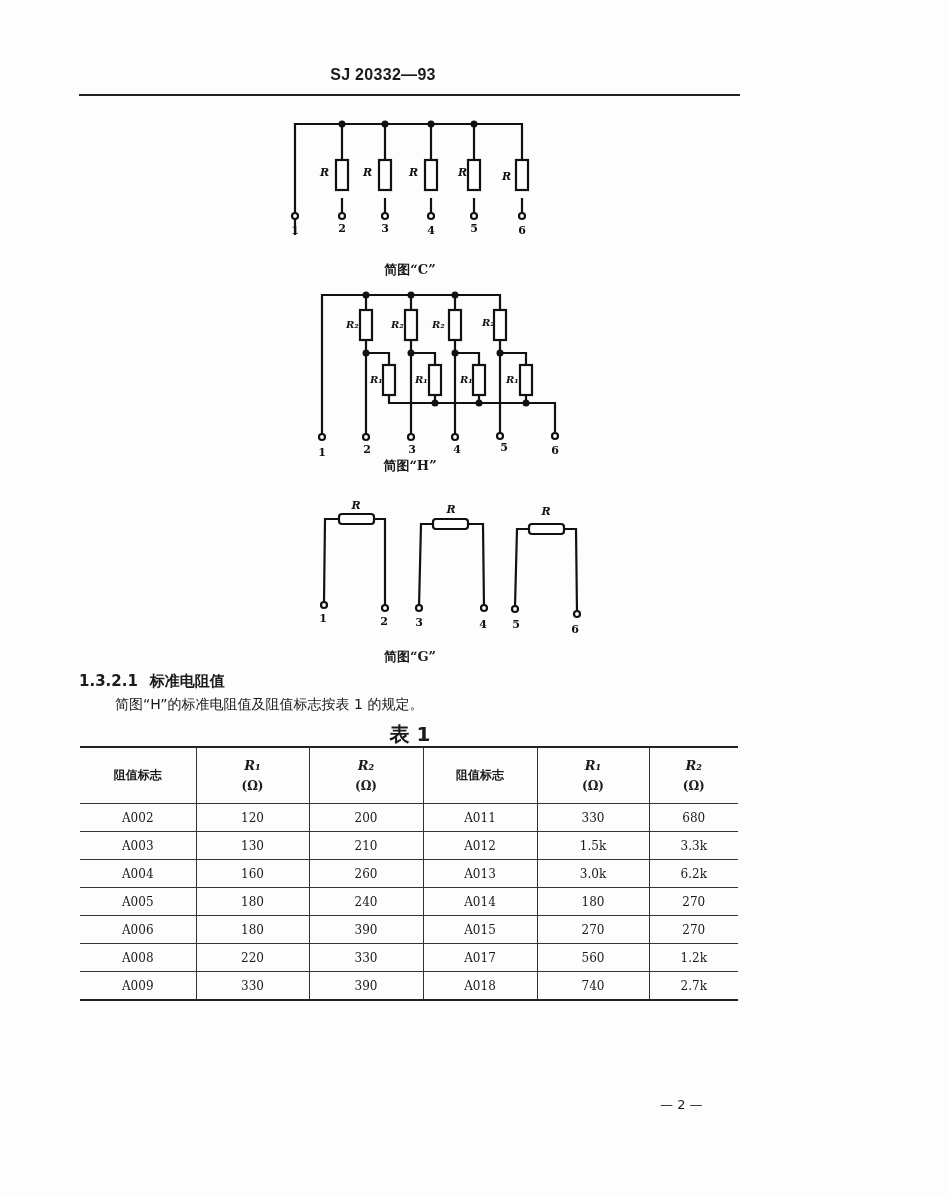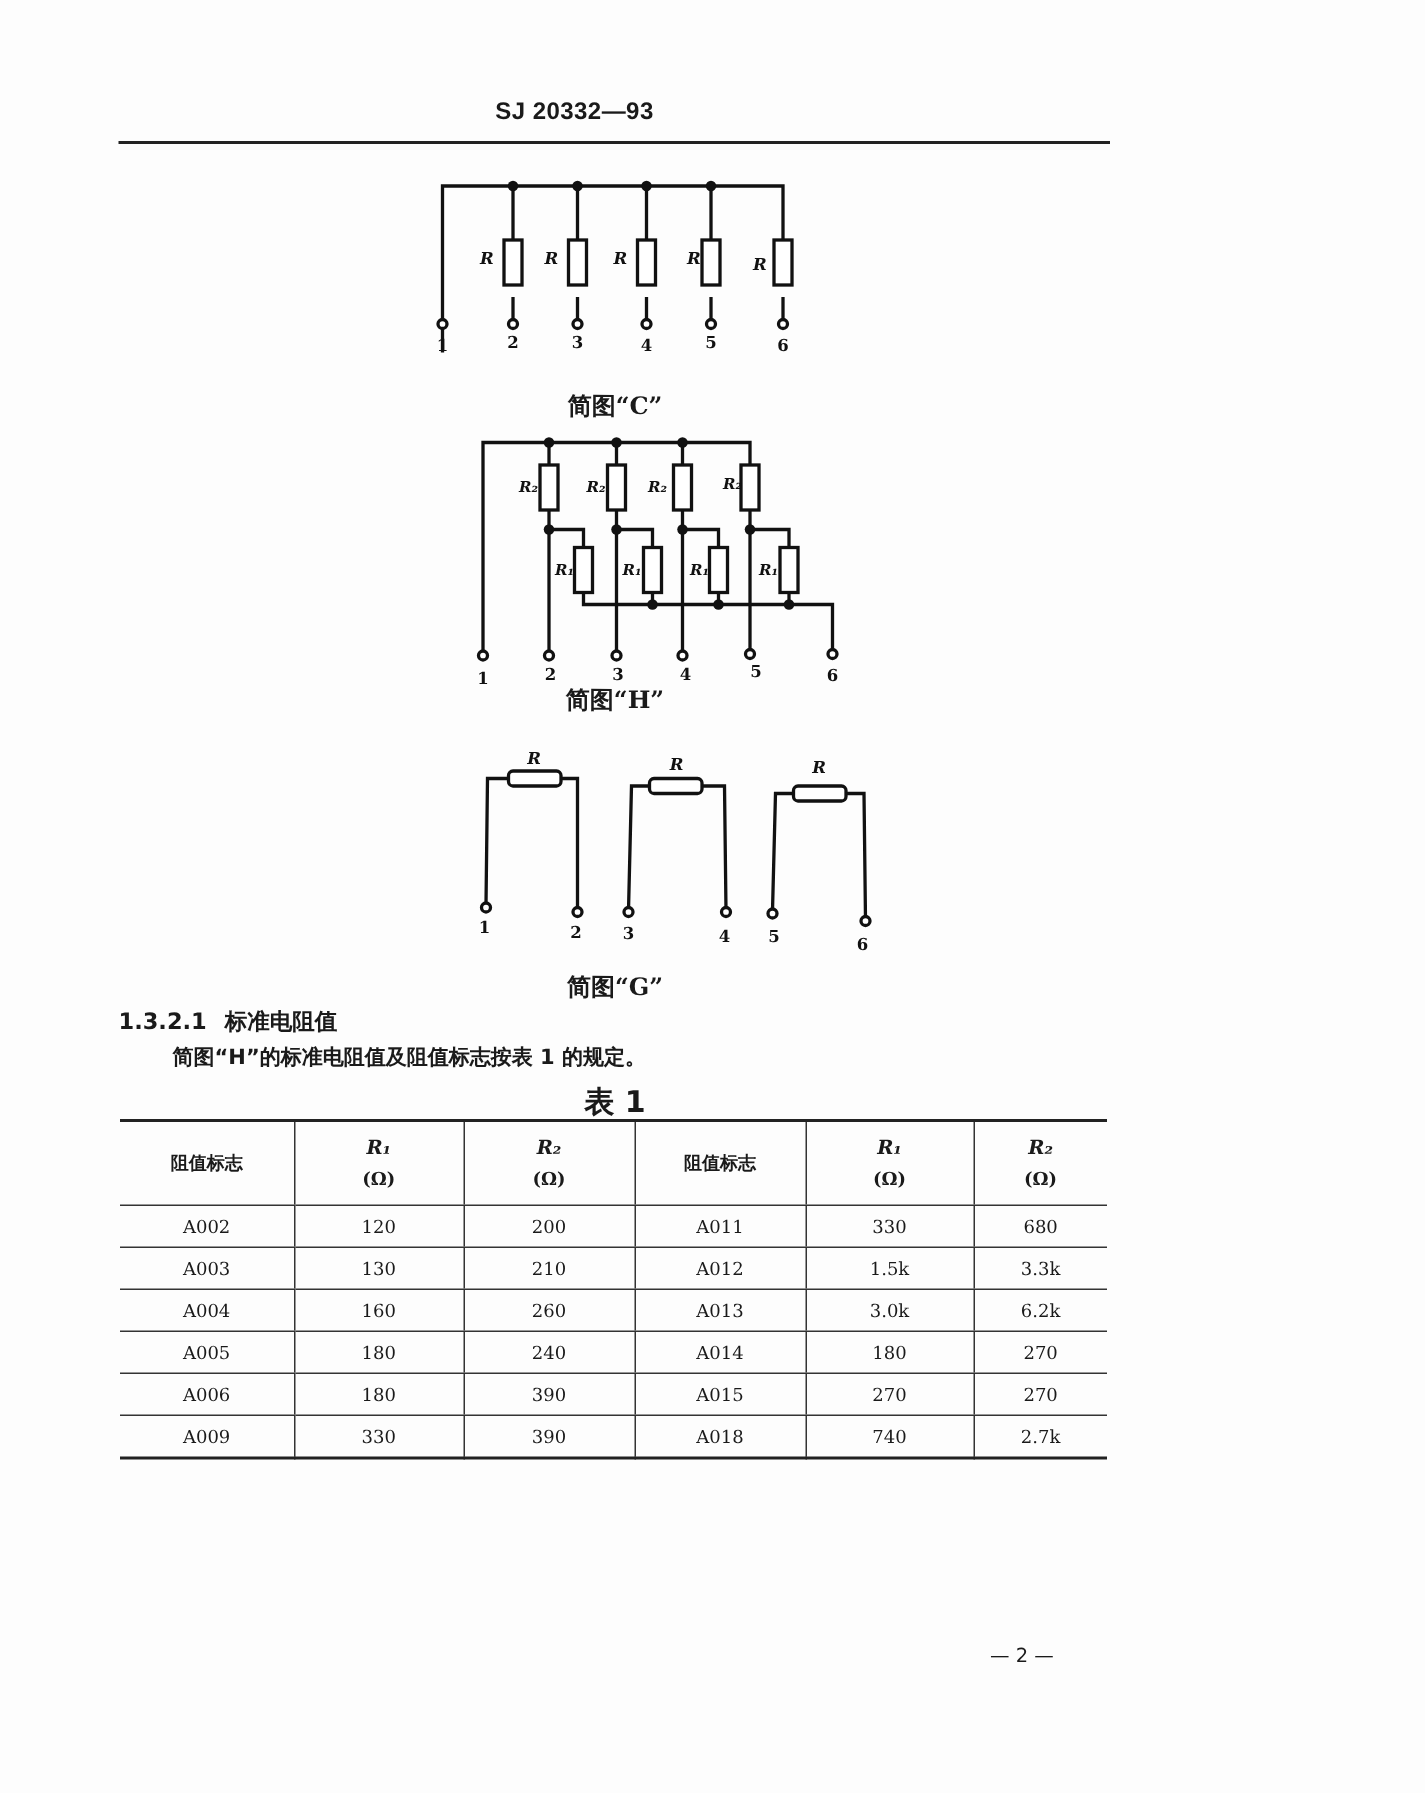--- a/index.html
+++ b/index.html
@@ -8,28 +8,28 @@
     font-family: "DejaVu Serif", "Liberation Serif", serif; color: #1a1a1a;
     overflow: hidden;
   }
   .abs { position: absolute; }
   .doc-header {
     left: 0; top: 66px; width: 766px; text-align: center;
     font-family: "Liberation Sans", "DejaVu Sans", sans-serif;
     font-size: 16px; font-weight: bold; letter-spacing: 0.3px;
   }
   .header-rule { left: 79px; top: 94px; width: 661px; height: 2px; background: #222; }
-  .caption { font-size: 16px; font-weight: bold; text-align: center; width: 200px; }
+  .caption { font-size: 13px; font-weight: bold; text-align: center; width: 200px; }
   .section-heading {
     left: 79px; top: 672px; font-size: 15px; font-weight: bold;
     font-family: "DejaVu Sans", sans-serif;
   }
   .section-heading .num { margin-right: 12px; }
   .body-text {
-    left: 115px; top: 696px; font-size: 14px; font-weight: bold;
+    left: 115px; top: 696px; font-size: 14px; font-weight: normal;
     font-family: "DejaVu Sans", sans-serif;
   }
   .table-title { left: 375px; top: 721px; width: 70px; text-align: center; font-size: 20px; font-weight: bold; font-family: "DejaVu Sans", sans-serif; }
   table.data {
     position: absolute; left: 80px; top: 746px; width: 658px;
     border-collapse: collapse; font-size: 12px;
     border-top: 2px solid #222; border-bottom: 2px solid #222;
   }
   table.data th, table.data td {
     text-align: center; border-bottom: 1px solid #333; padding: 0;
@@ -273,20 +273,28 @@
       </tr>
       <tr>
         <td>A006</td>
         <td>180</td>
         <td>390</td>
         <td>A015</td>
         <td>270</td>
         <td>270</td>
       </tr>
       <tr>
+        <td>A008</td>
+        <td>220</td>
+        <td>330</td>
+        <td>A017</td>
+        <td>560</td>
+        <td>1.2k</td>
+      </tr>
+      <tr>
         <td>A009</td>
         <td>330</td>
         <td>390</td>
         <td>A018</td>
         <td>740</td>
         <td>2.7k</td>
       </tr>
     </tbody>
 </table>
 

